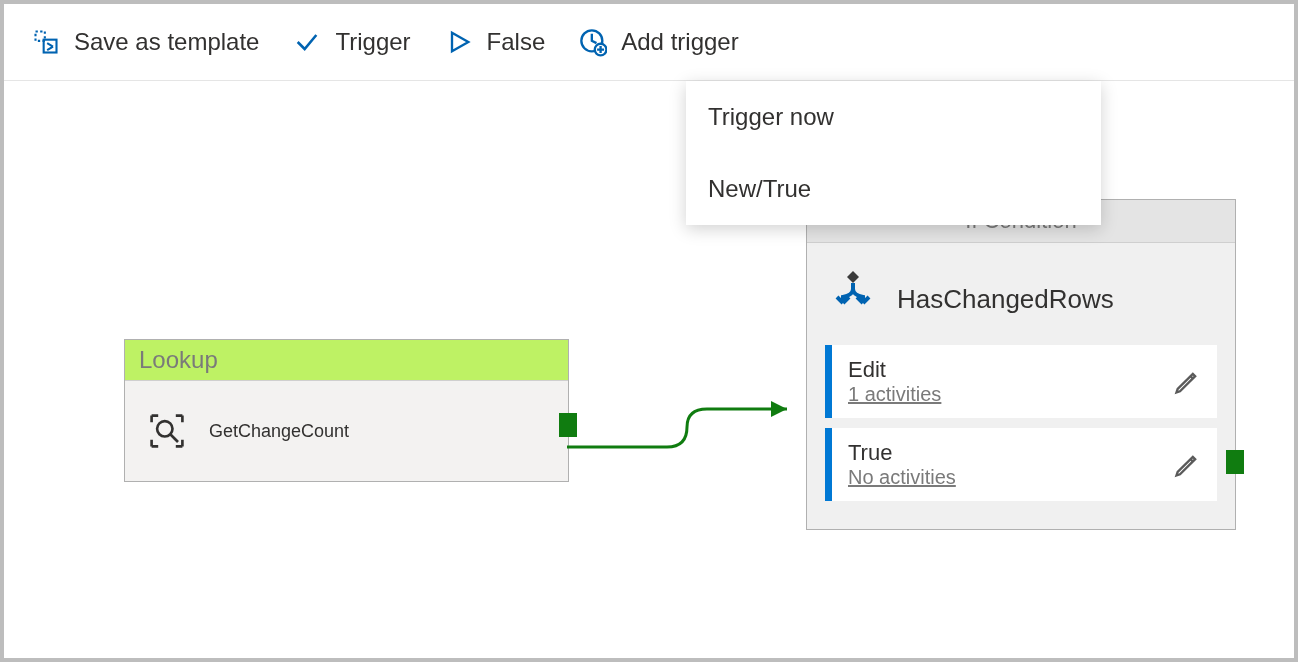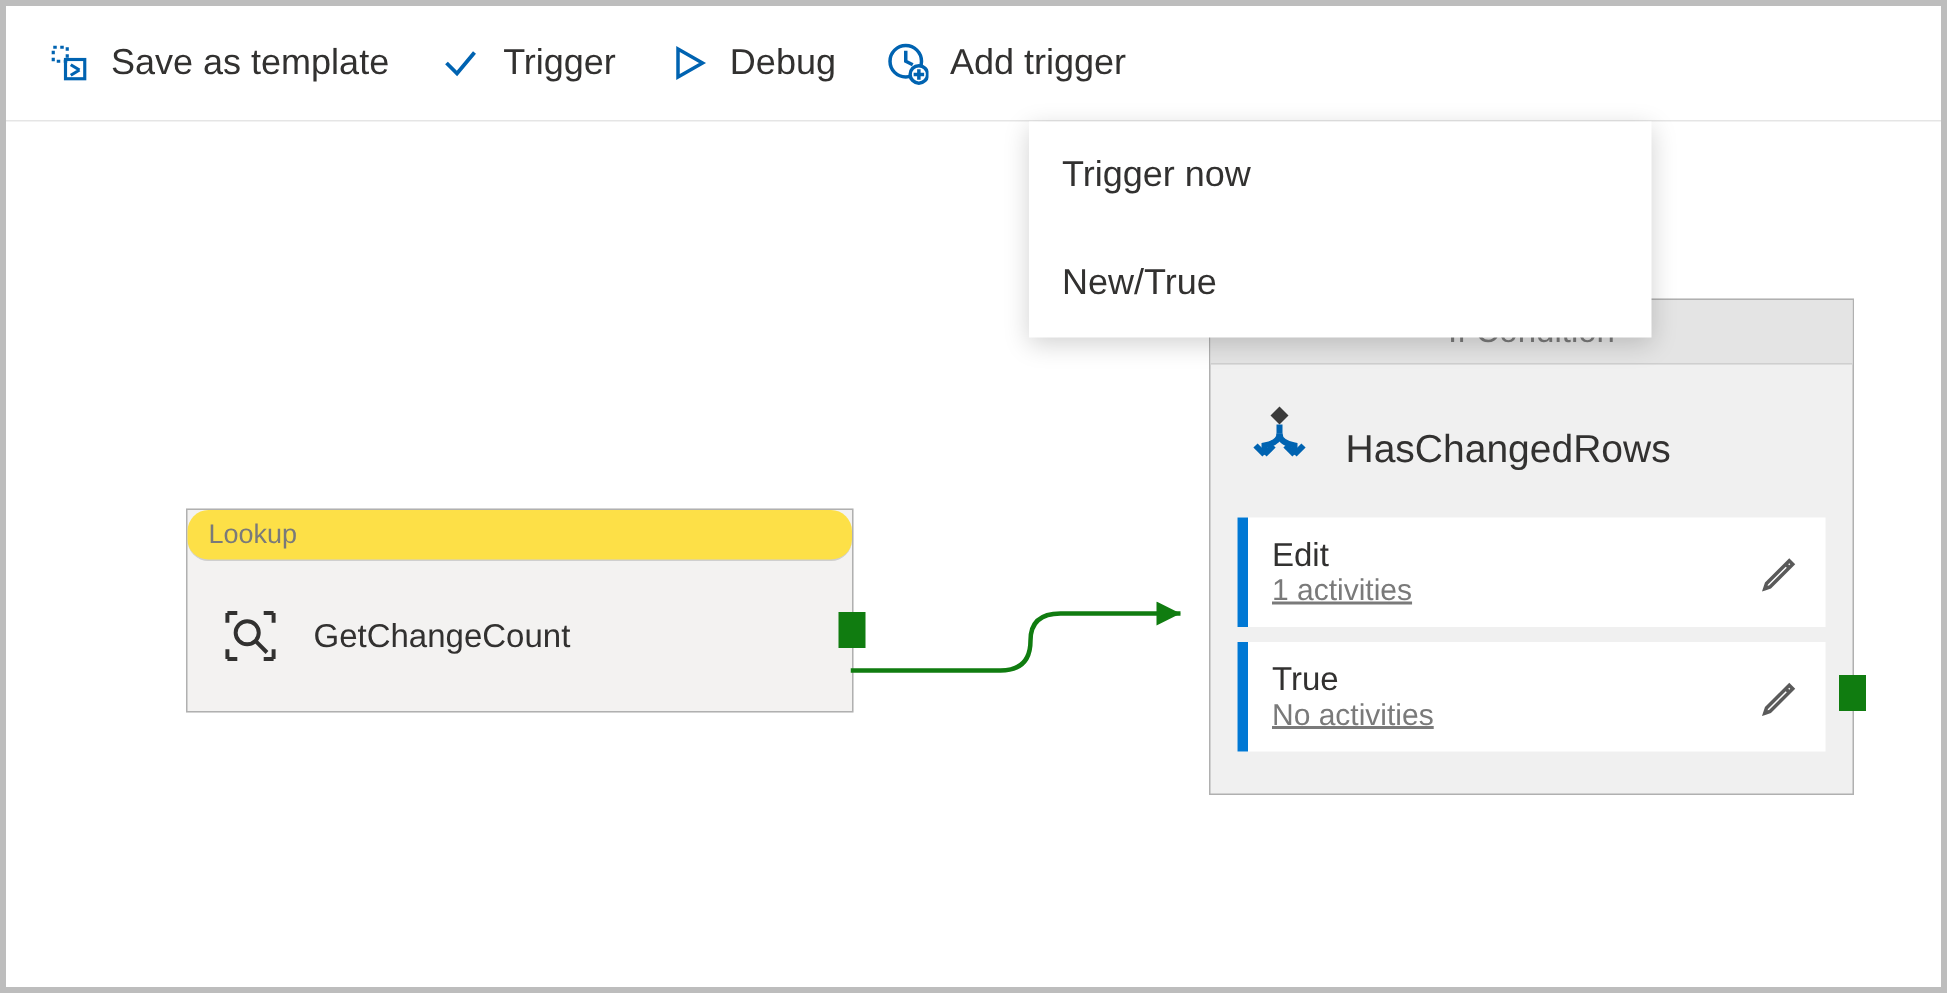--- a/index.html
+++ b/index.html
@@ -60,35 +60,34 @@
   
   .node-lookup {
     position: absolute;
     left: 120px;
     top: 258px;
     width: 445px;
     border: 1px solid #b0b0b0;
     background: #f3f2f1;
   }
   .node-header {
-    background: #fde047;
+    background: #bef264;
     border-bottom: 1px solid #cfcfcf;
     padding: 6px 14px;
-    font-size: 18px;
+    font-size: 24px;
     color: #7a7a7a;
-    border-radius: 14px;
   }
   .node-body {
     display: flex;
     align-items: center;
     padding: 28px 20px;
     gap: 20px;
   }
   .node-body-text {
-    font-size: 22px;
+    font-size: 18px;
     color: #323130;
   }
   .lookup-icon {
     width: 44px;
     height: 44px;
     display: flex;
     align-items: center;
     justify-content: center;
   }
   .port {
@@ -192,21 +191,21 @@
       </svg>
     </span>
     <span>Trigger</span>
   </div>
   <div class="toolbar-btn">
     <span class="toolbar-icon">
       <svg viewBox="0 0 24 24" width="28" height="28" fill="none" stroke="#0063b1" stroke-width="2">
         <path d="M6 4 L20 12 L6 20 Z"></path>
       </svg>
     </span>
-    <span>Debug</span>
+    <span>False</span>
   </div>
   <div class="toolbar-btn">
     <span class="toolbar-icon">
       <svg viewBox="0 0 24 24" width="30" height="30" fill="none" stroke="#0063b1" stroke-width="2">
         <circle cx="11" cy="11" r="9"></circle>
         <path d="M11 5 V11 L15 13"></path>
         <circle cx="18.5" cy="18.5" r="5" fill="#fff"></circle>
         <path d="M18.5 15.5 V21.5 M15.5 18.5 H21.5"></path>
       </svg>
     </span>

